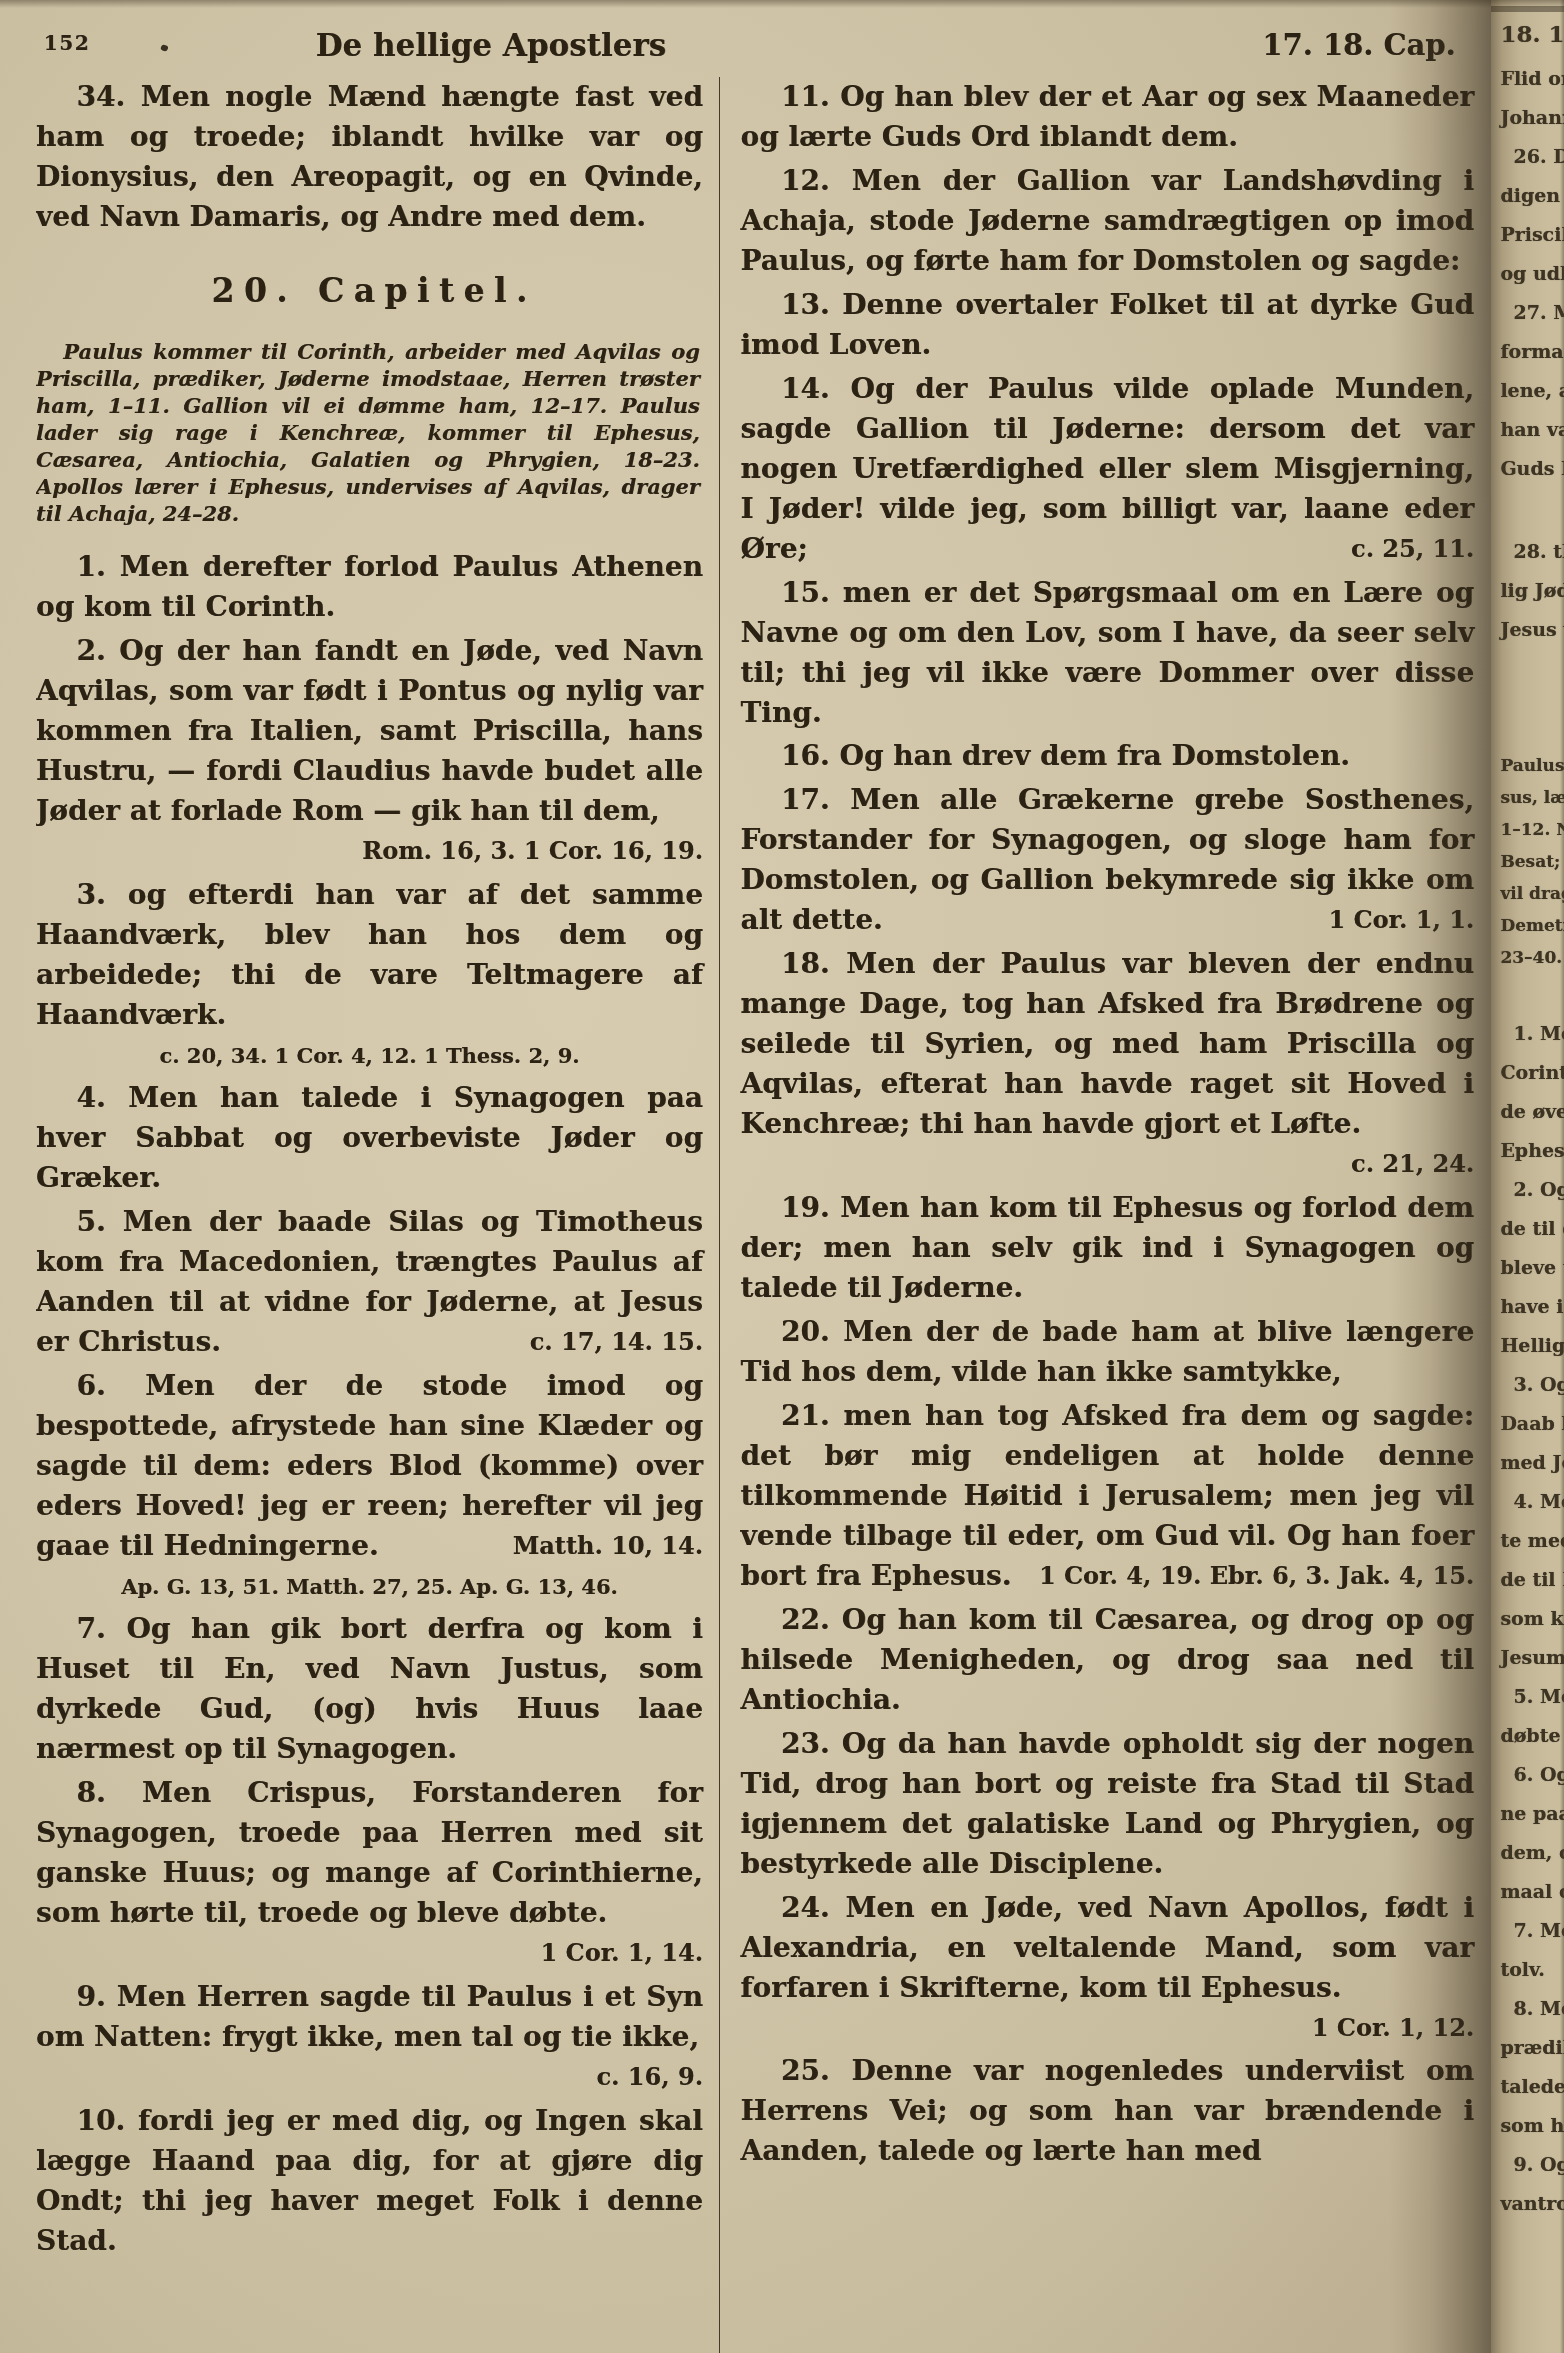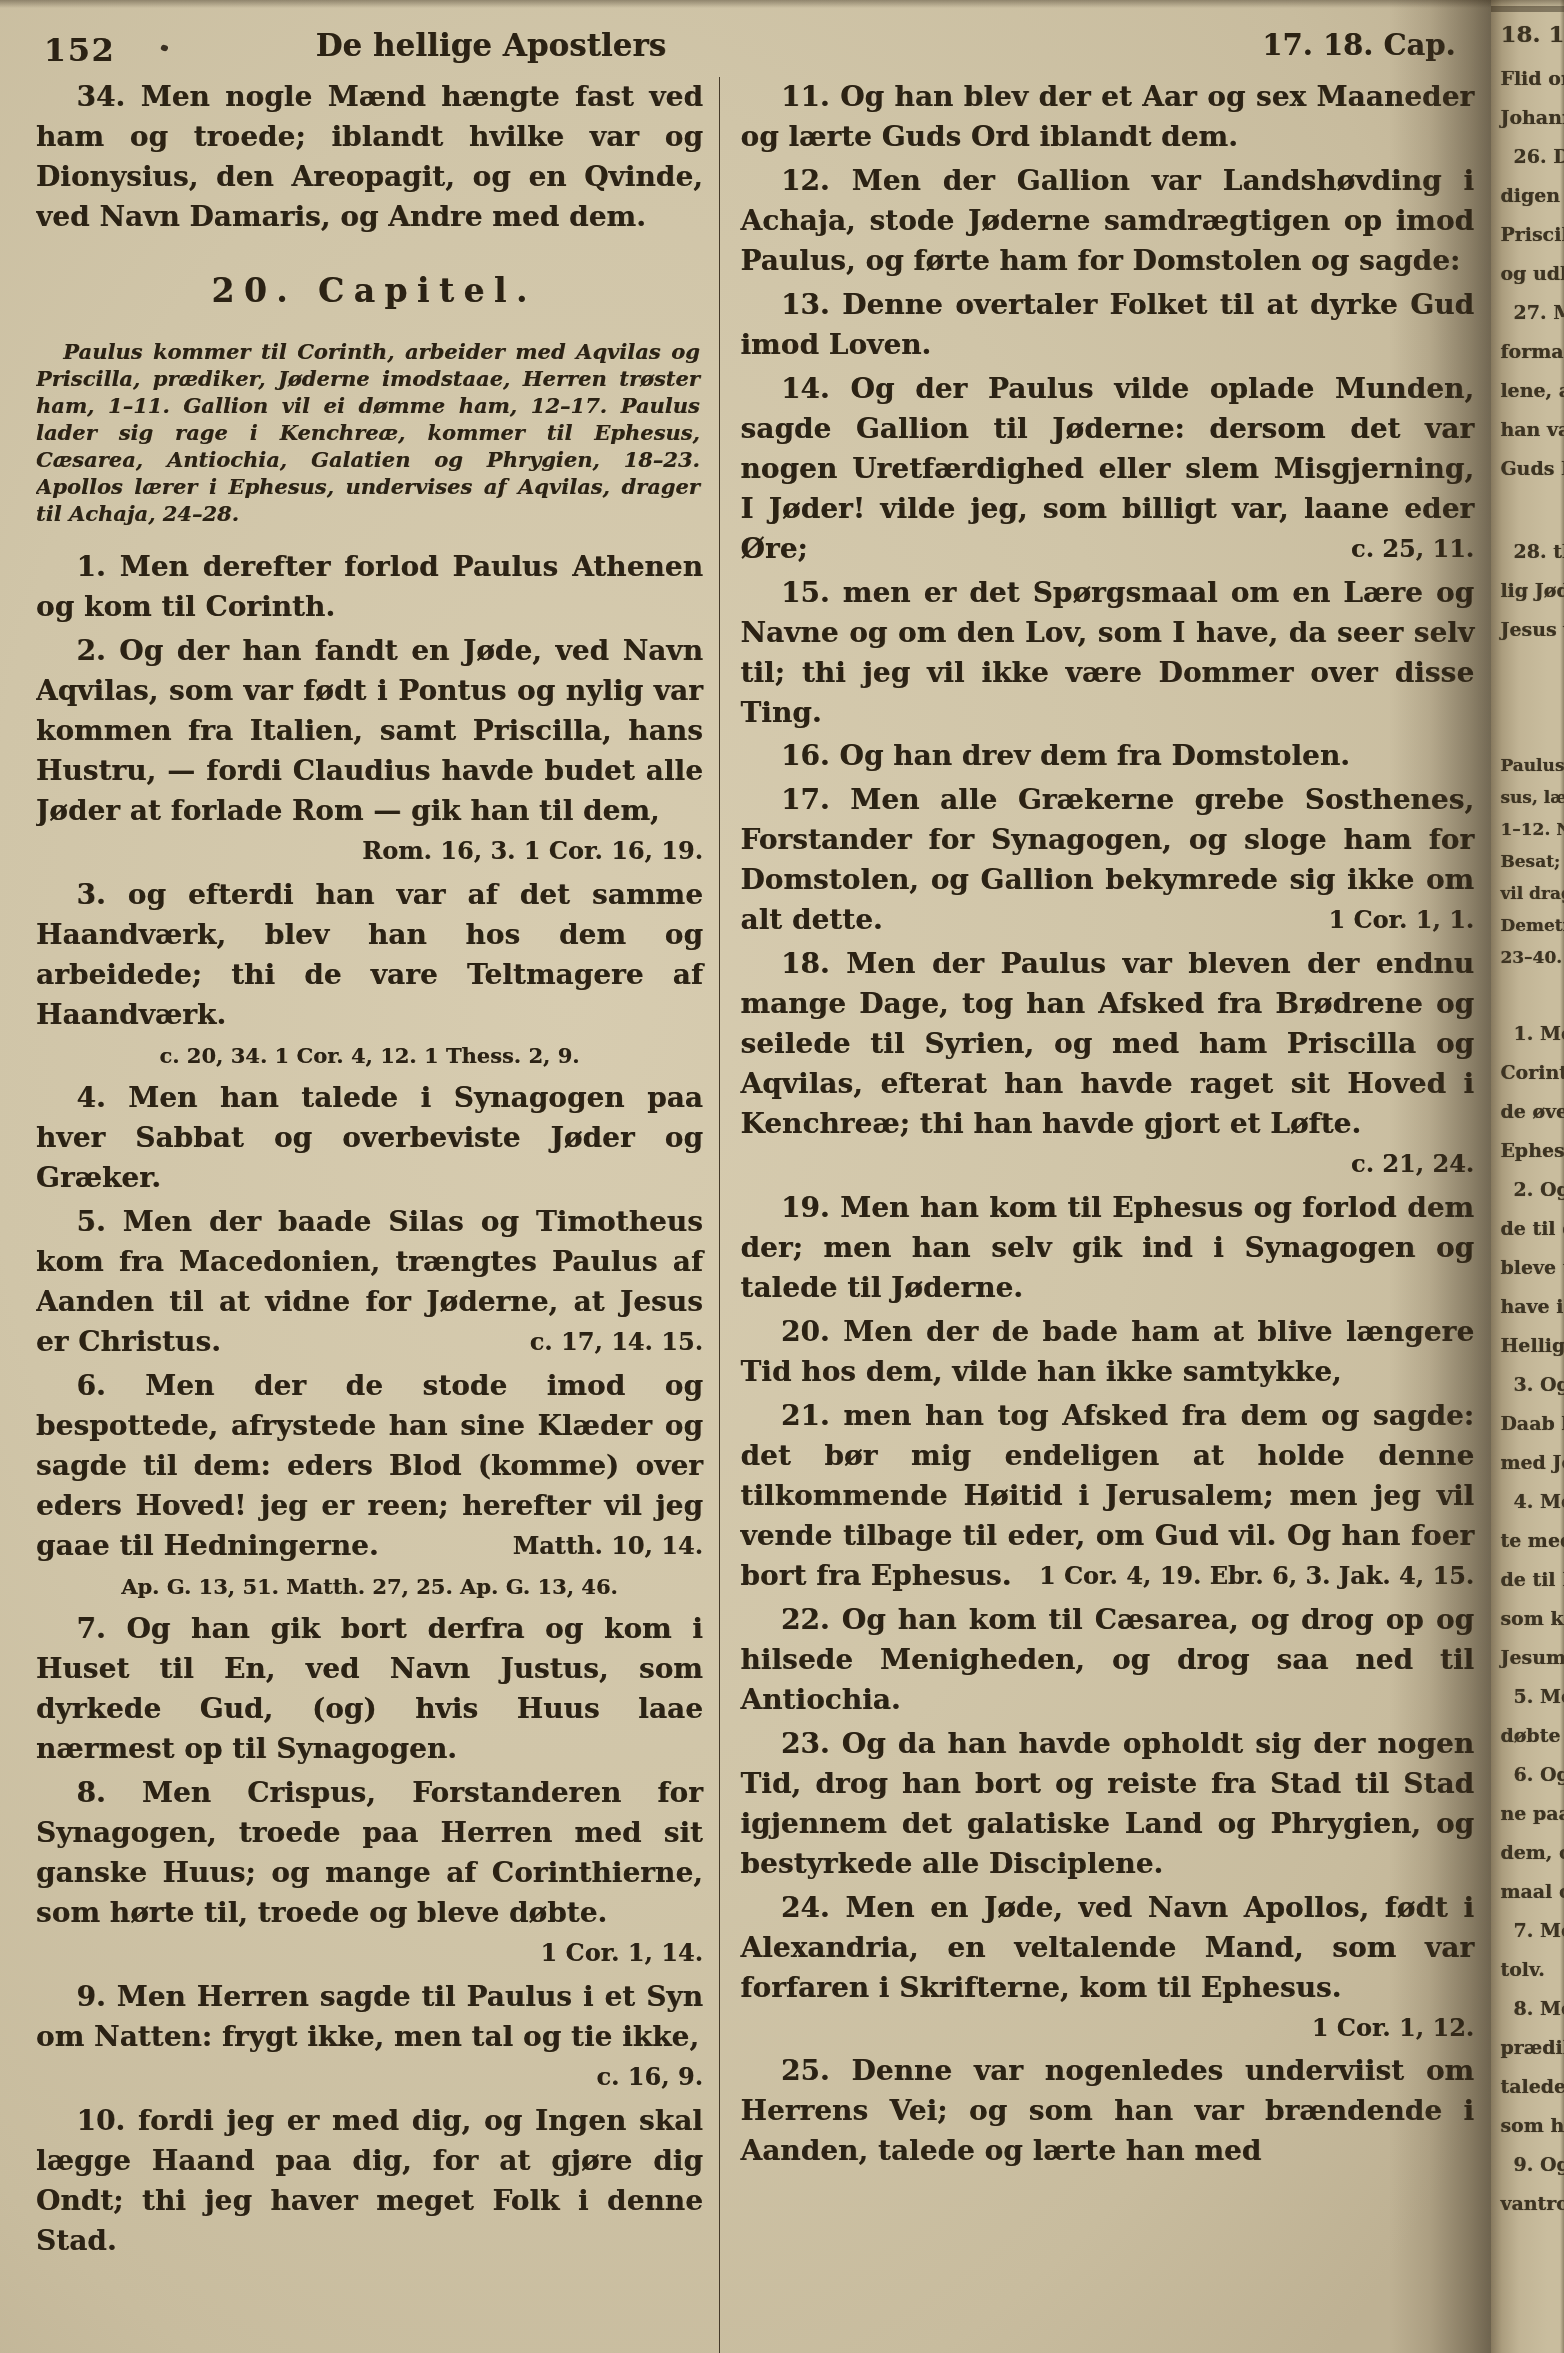--- a/index.html
+++ b/index.html
@@ -15,21 +15,21 @@
   
   .main-page {
     position:absolute; left:0; top:0; width:1491px; height:2354px;
     background:radial-gradient(ellipse 1174px 1800px at 38% 42%,
       #d7ccb0 0%, #d0c5a8 50%, #c8bc9e 82%, #beb193 100%);
     padding:20.3px 0 0 36px;
     text-shadow:0.3px 0.3px 0.5px rgba(46,36,22,0.55);
   }
 
   .page-header { position:relative; height:52px; width:1440px; }
-  .page-number { position:absolute; left:7.8px; top:11px; font-size:32px; letter-spacing:1.6px;text-align:right; }
+  .page-number { position:absolute; left:7.8px; top:11px; font-size:20px; letter-spacing:1.6px;text-align:right; }
   .ink-speck { position:absolute; left:125px; top:25px; width:7px; height:5.5px;
     background:#3a3022; border-radius:55% 40% 60% 50%; transform:rotate(22deg); }
   .running-title { position:absolute; left:455px; top:6.3px; transform:translateX(-50%);
     font-size:31px; white-space:nowrap; }
   .chapter-label { position:absolute; right:20.3px; top:7.8px; font-size:29px; white-space:nowrap; }
 
   .columns { display:flex; width:1446px; height:2276px; overflow:hidden; margin-top:4.7px; }
   .col-left  { width:667px; }
   .col-divider { width:1.6px; background:#453a2a; margin-left:15.6px; margin-right:20.3px; }
   .col-right { flex:1; padding-right:7.8px; }

